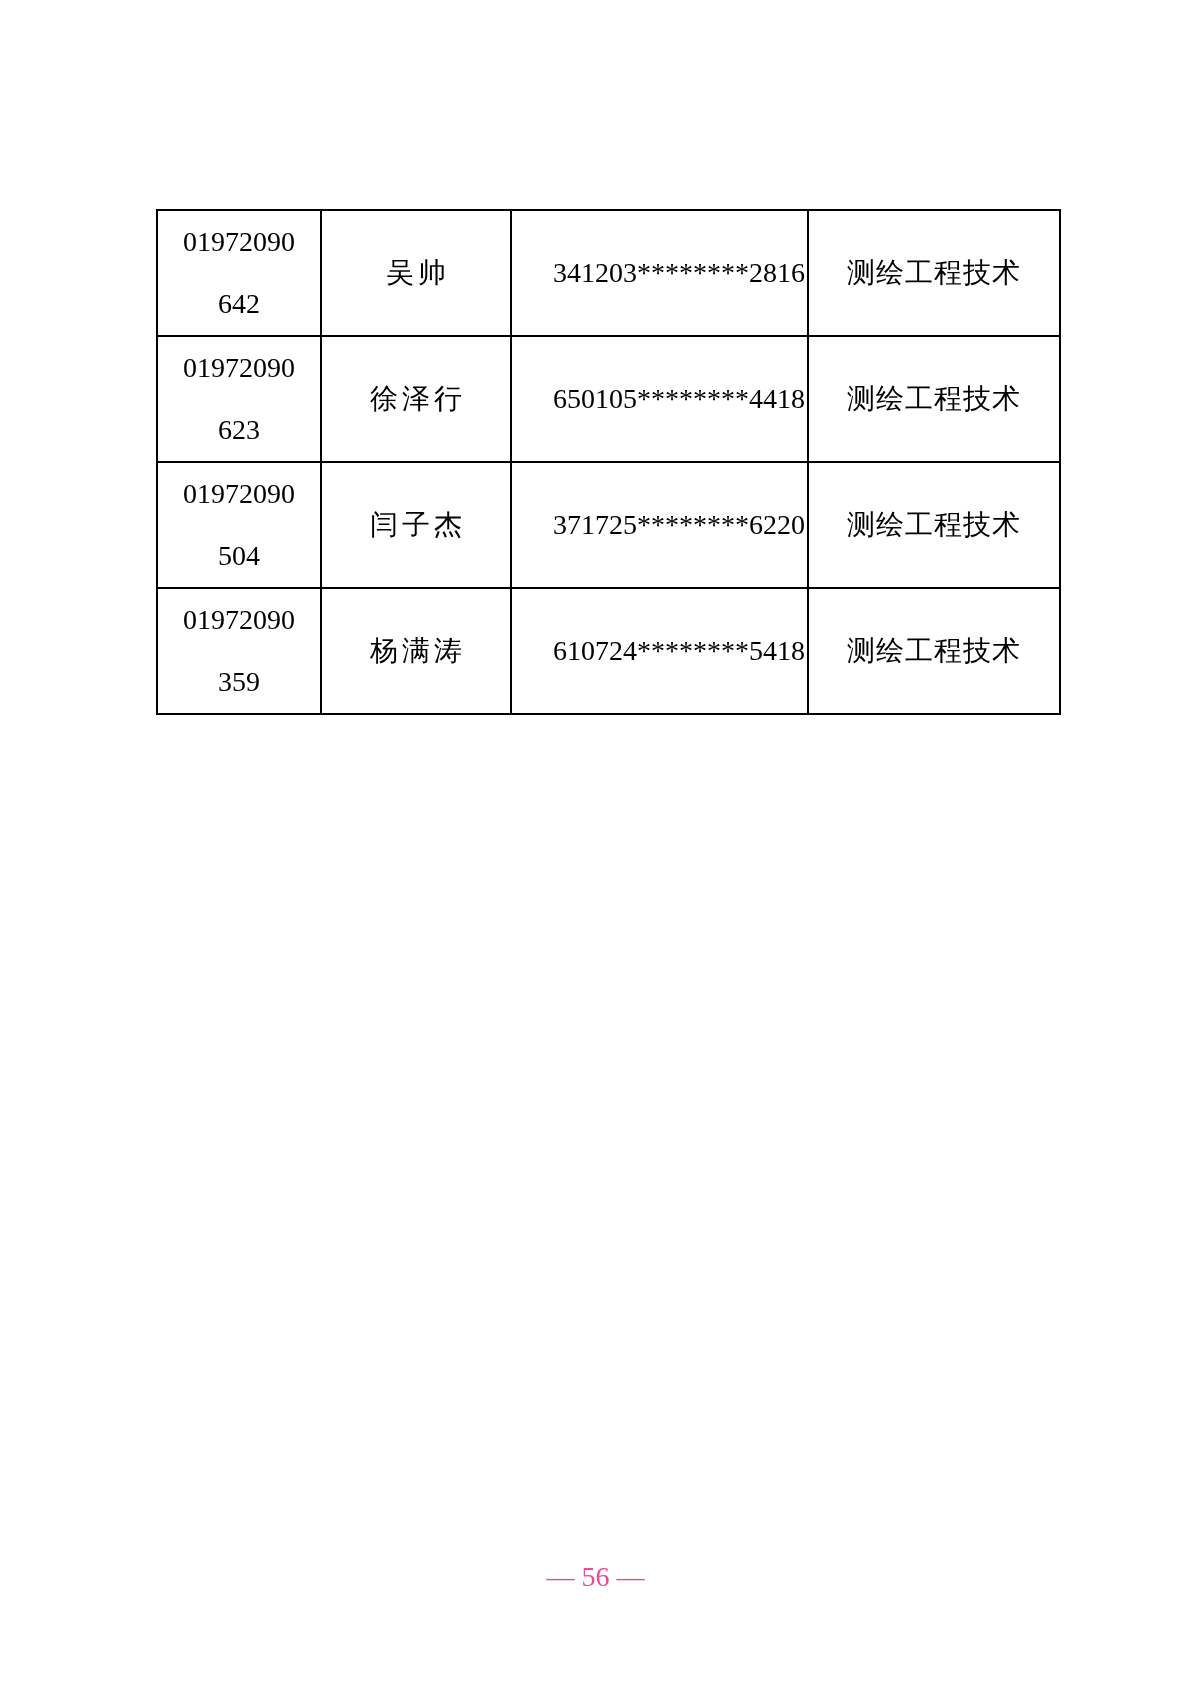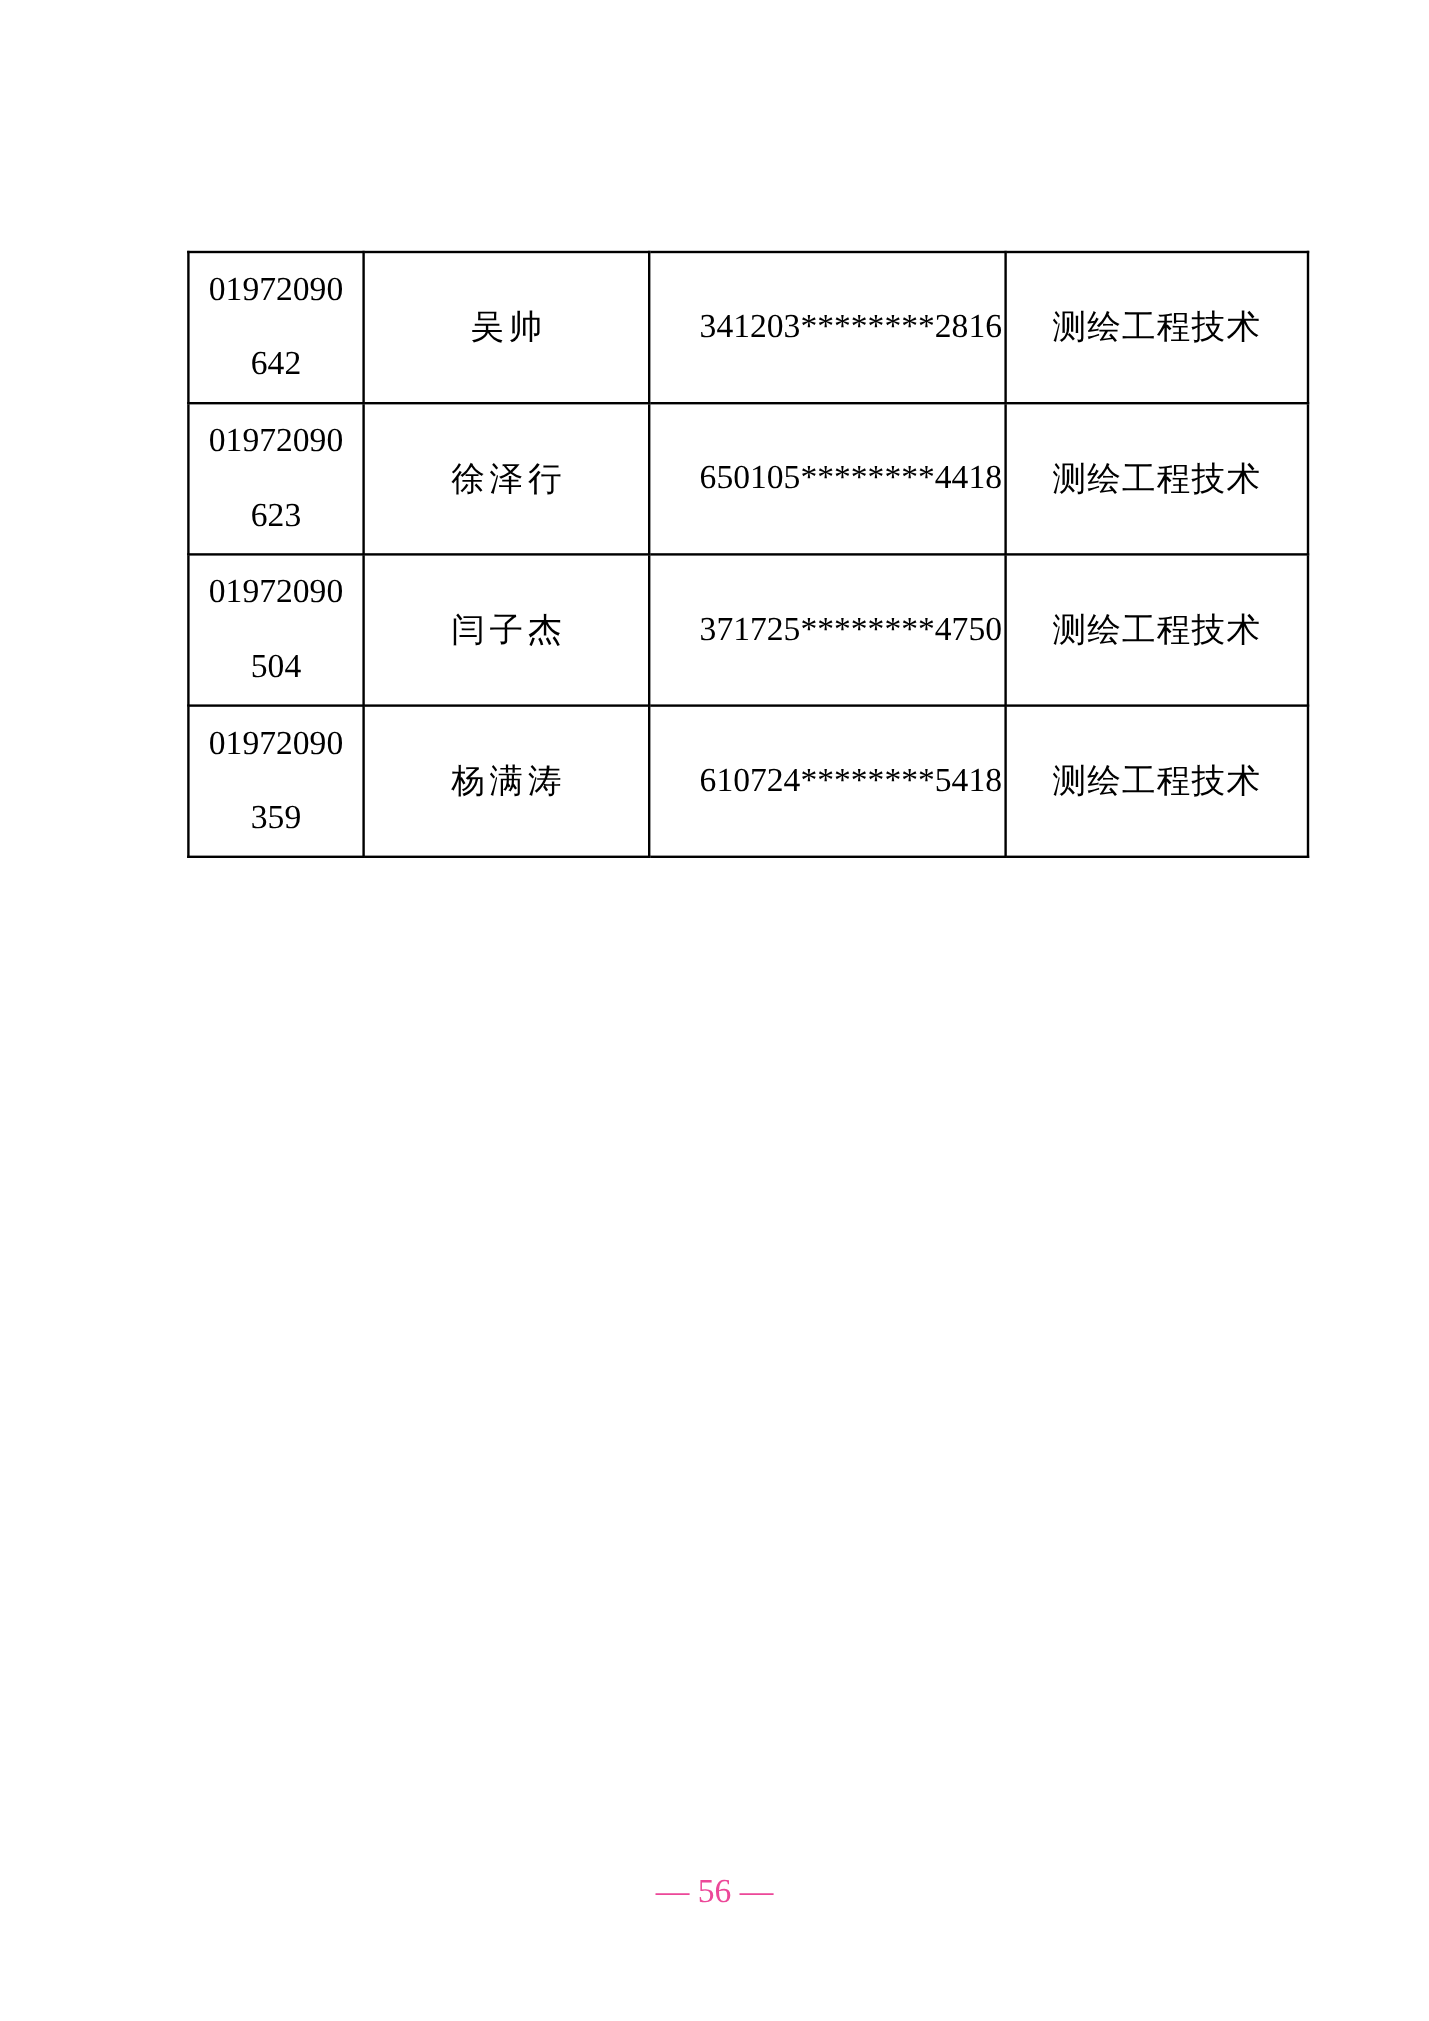--- a/index.html
+++ b/index.html
@@ -22,22 +22,22 @@
   }
   .doc-table td {
     border: 2px solid #000000;
     text-align: center;
     vertical-align: middle;
     font-size: 28px;
     padding: 0;
     overflow: hidden;
   }
   .doc-table tr { height: 126px; }
-  td.exam-id-cell  { width: 146px; }
-  td.name-cell     { width: 238px; letter-spacing: 4px; margin-top: 30px; }
+  td.exam-id-cell  { width: 164px; }
+  td.name-cell     { width: 190px; letter-spacing: 4px; margin-top: 30px; }
   td.name-cell span { margin-right: -4px; }
   td.id-number-cell{ width: 297px; padding-left: 39px; }
   td.major-cell    { width: 252px; letter-spacing: 1px; }
   .exam-id-line { line-height: 62px; }
   .page-number {
     position: absolute;
     top: 1561px;
     left: 0;
     width: 100%;
     text-align: center;
@@ -68,21 +68,21 @@
       <td class="name-cell"><span>徐泽行</span></td>
       <td class="id-number-cell"><span>650105********4418</span></td>
       <td class="major-cell"><span>测绘工程技术</span></td>
     </tr>
     <tr>
       <td class="exam-id-cell">
         <div class="exam-id-line">01972090</div>
         <div class="exam-id-line">504</div>
       </td>
       <td class="name-cell"><span>闫子杰</span></td>
-      <td class="id-number-cell"><span>371725********4750</span></td>
+      <td class="id-number-cell"><span>371725********6220</span></td>
       <td class="major-cell"><span>测绘工程技术</span></td>
     </tr>
     <tr>
       <td class="exam-id-cell">
         <div class="exam-id-line">01972090</div>
         <div class="exam-id-line">359</div>
       </td>
       <td class="name-cell"><span>杨满涛</span></td>
       <td class="id-number-cell"><span>610724********5418</span></td>
       <td class="major-cell"><span>测绘工程技术</span></td>

